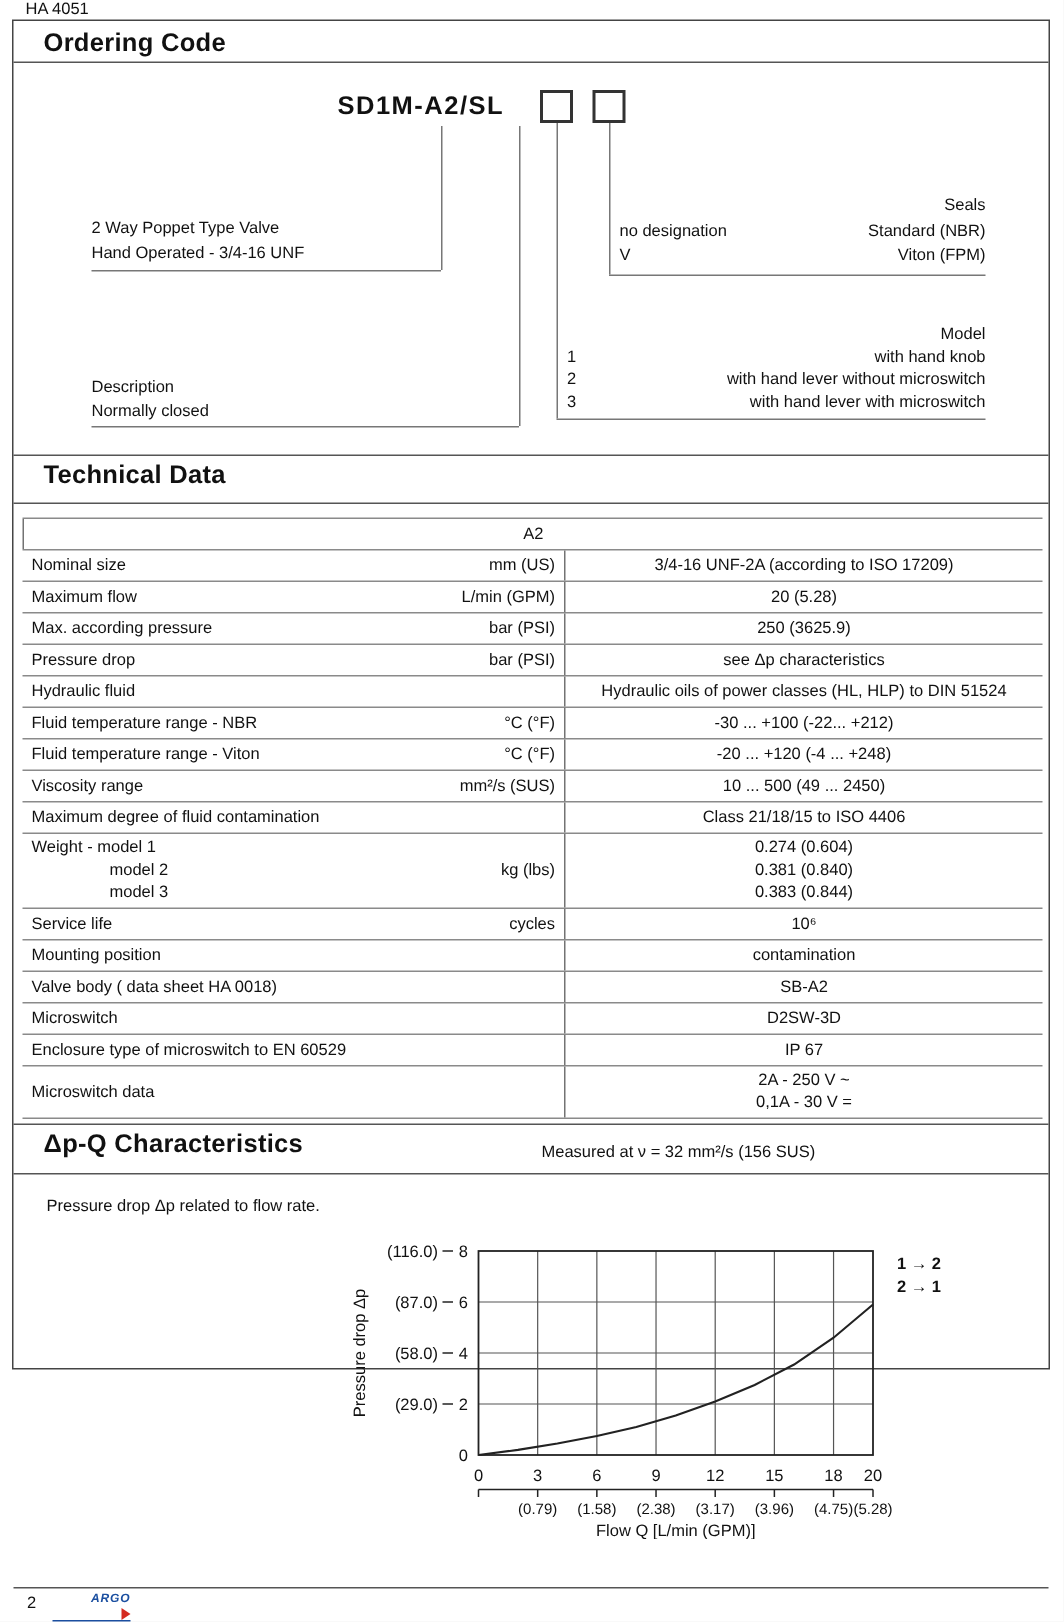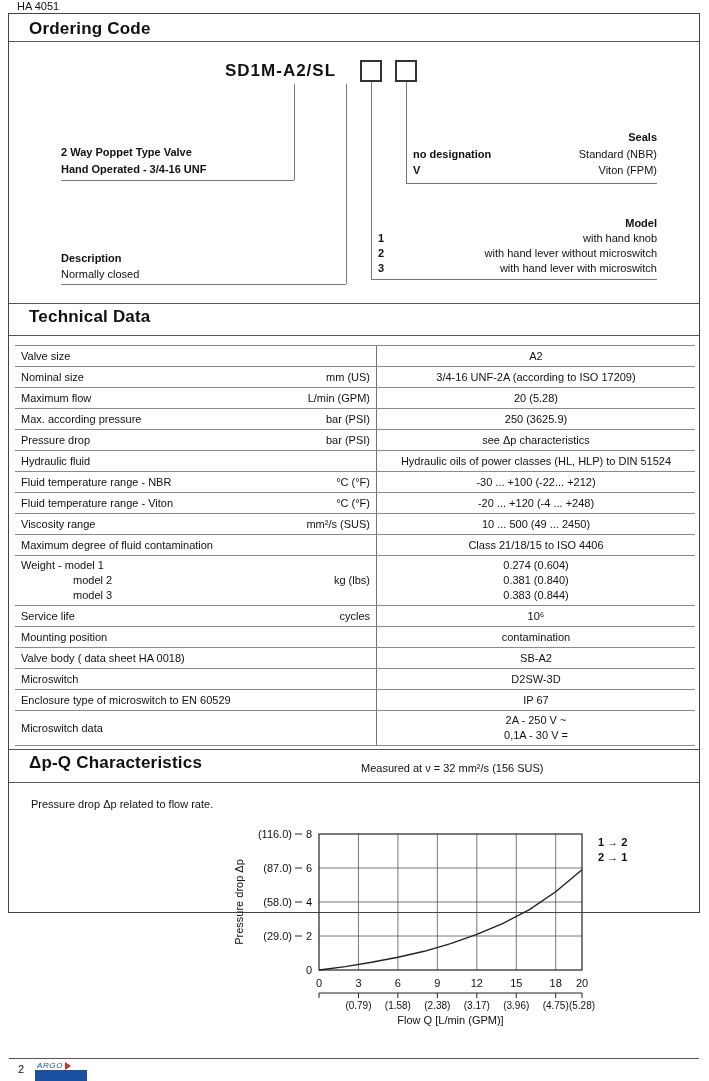--- a/index.html
+++ b/index.html
@@ -1,21 +1,21 @@
 <!DOCTYPE html>
 <html><head>
 <meta charset="utf-8">
 <style>
   * { margin:0; padding:0; box-sizing:border-box; }
   html,body { width:709px; height:1081px; }
   body { background:#e8e8e8; font-family:"Liberation Sans","DejaVu Sans",sans-serif; color:#111; }
   .page { position:relative; width:709px; height:1081px; background:#fff; overflow:hidden; }
   .abs { position:absolute; }
   .fs11 { font-size:11px; line-height:13px; }
-  .bold { font-weight:bold; }
+  .bold { font-weight:normal; }
   .doc-code { position:absolute; left:17px; top:0px; font-size:11px; }
   .frame { position:absolute; left:8px; top:13px; width:692px; height:900px; border:1px solid #444; background:#fff; }
   .h-title { font-size:17px; font-weight:bold; letter-spacing:0.2px; }
   .hline { position:absolute; border-top:1px solid #555; height:0; }
   .vline { position:absolute; border-left:1px solid #777; width:0; }
   .code-text { font-size:17px; font-weight:bold; letter-spacing:1px; }
   .obox { width:22px; height:22px; border:2px solid #333; background:#fff; }
   .optrow { display:flex; justify-content:space-between; font-size:11px; line-height:13px;gap:36px; }
   
   .tech-table { position:absolute; left:6px; top:331px; width:680px; border-top:1px solid #8a8a8a; font-size:11px; }
@@ -23,21 +23,21 @@
   .tleft { width:361px; display:flex; justify-content:space-between; align-items:center; padding:2px 6px; }
   .tlabel { line-height:15px; }
   .tlabel .indent { padding-left:52px; }
   .tunit { line-height:15px; text-align:right; white-space:nowrap; padding-left:8px; }
   .tright { flex:1; border-left:1px solid #737373; display:flex; flex-direction:column; justify-content:center; align-items:center; text-align:center; line-height:15px; padding:2px 4px; }
   
   #dpq-chart text { font-family:"Liberation Sans","DejaVu Sans",sans-serif; fill:#111; }
   
   .page-num { font-size:11px; }
   .logo { width:52px; }
-  .logo-top { display:flex; align-items:flex-end; gap:2px; color:#1b4fa0; font-weight:normal; font-size:8px; font-style:italic; letter-spacing:0.6px; line-height:9px; padding-left:2px; }
+  .logo-top { display:flex; align-items:flex-end; gap:2px; color:#1b4fa0; font-weight:bold; font-size:8px; font-style:italic; letter-spacing:0.6px; line-height:9px; padding-left:2px;flex-direction:column; }
   .logo-arrow { width:0; height:0; border-left:6px solid #d42a20; border-top:4px solid transparent; border-bottom:4px solid transparent; display:inline-block; }
   .logo-bottom { background:#1b4fa0; color:#fff; font-size:8px; font-weight:bold; font-style:italic; text-align:center; letter-spacing:0.6px; line-height:9px; padding:12px 2px; }
 </style>
 </head>
 <body>
 
 <div class="page">
 
   <div class="doc-code">HA 4051</div>
 
@@ -87,26 +87,20 @@
       <span class="bold">3</span>
       <span>with hand lever with microswitch</span>
     </div>
 
     <div class="hline" style="left:0;top:289px;width:690px"></div>
     <div class="abs h-title" style="left:20px;top:293px">Technical Data</div>
     <div class="hline" style="left:0;top:321px;width:690px"></div>
 
     <div class="tech-table" id="tech-table">
         <div class="trow">
-          <div class="tleft">
-            <div class="tlabel">
-              <div>Valve size</div>
-            </div>
-            <div class="tunit"></div>
-          </div>
           <div class="tright">
             <div>A2</div>
           </div>
         </div>
         <div class="trow">
           <div class="tleft">
             <div class="tlabel">
               <div>Nominal size</div>
             </div>
             <div class="tunit">mm (US)</div>

